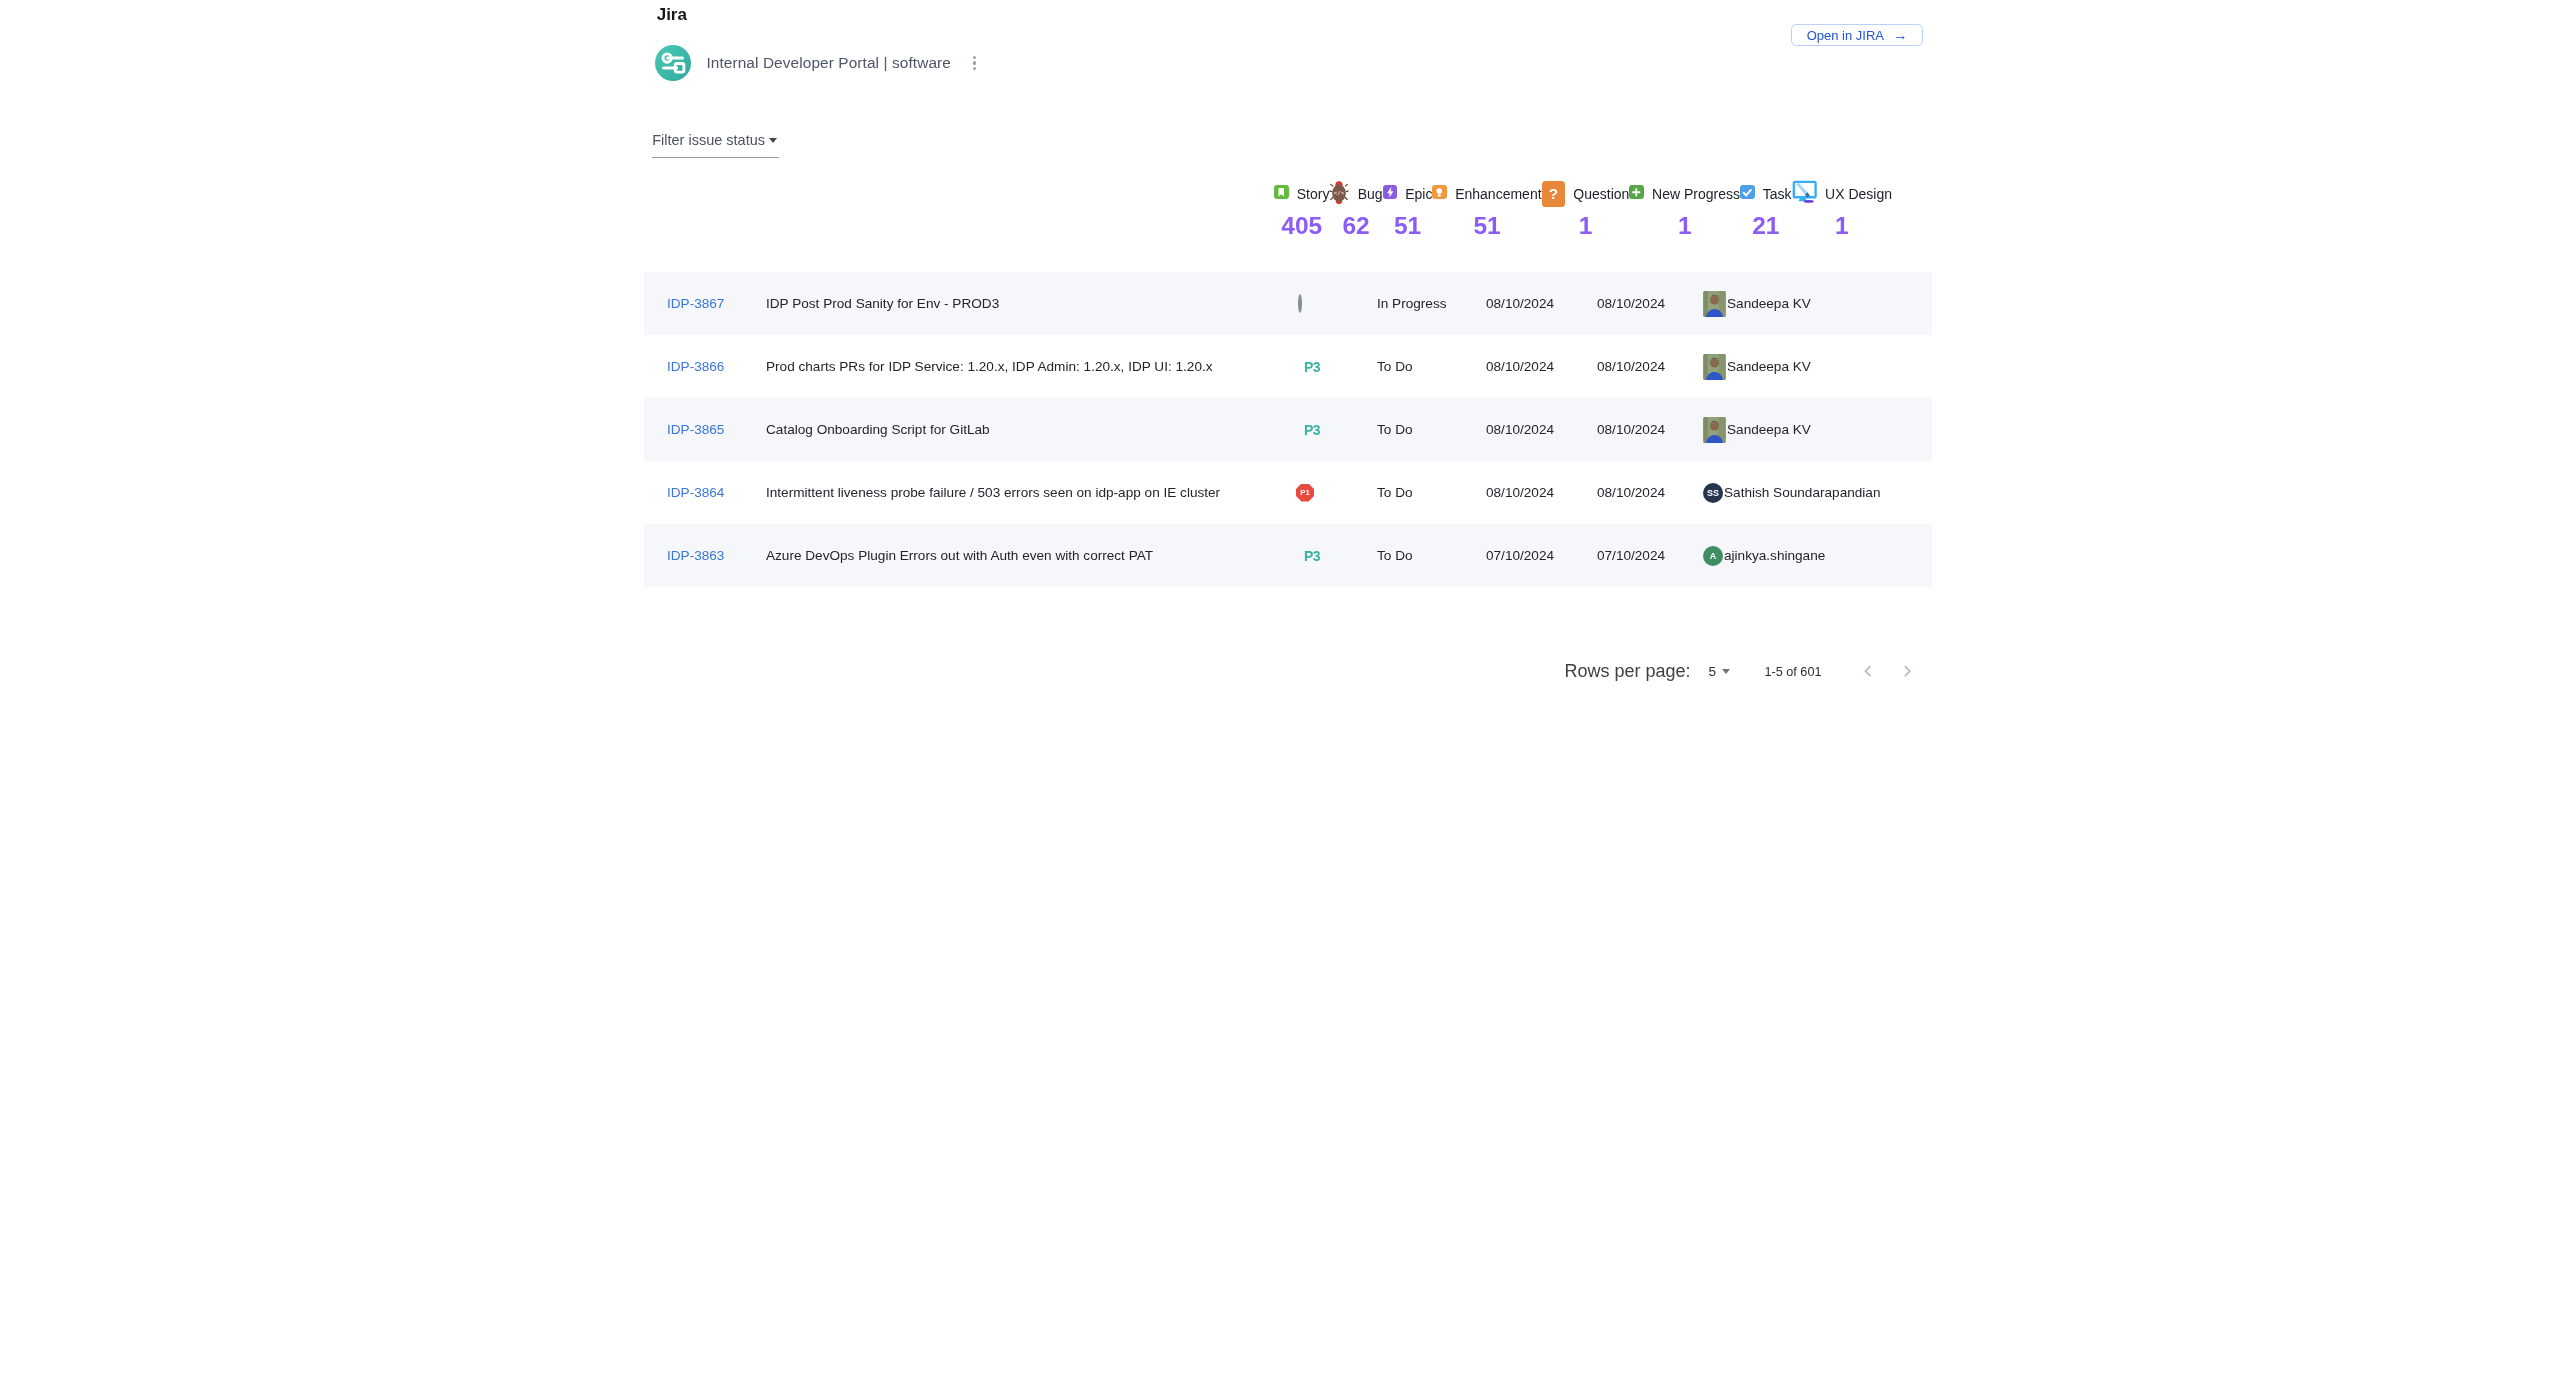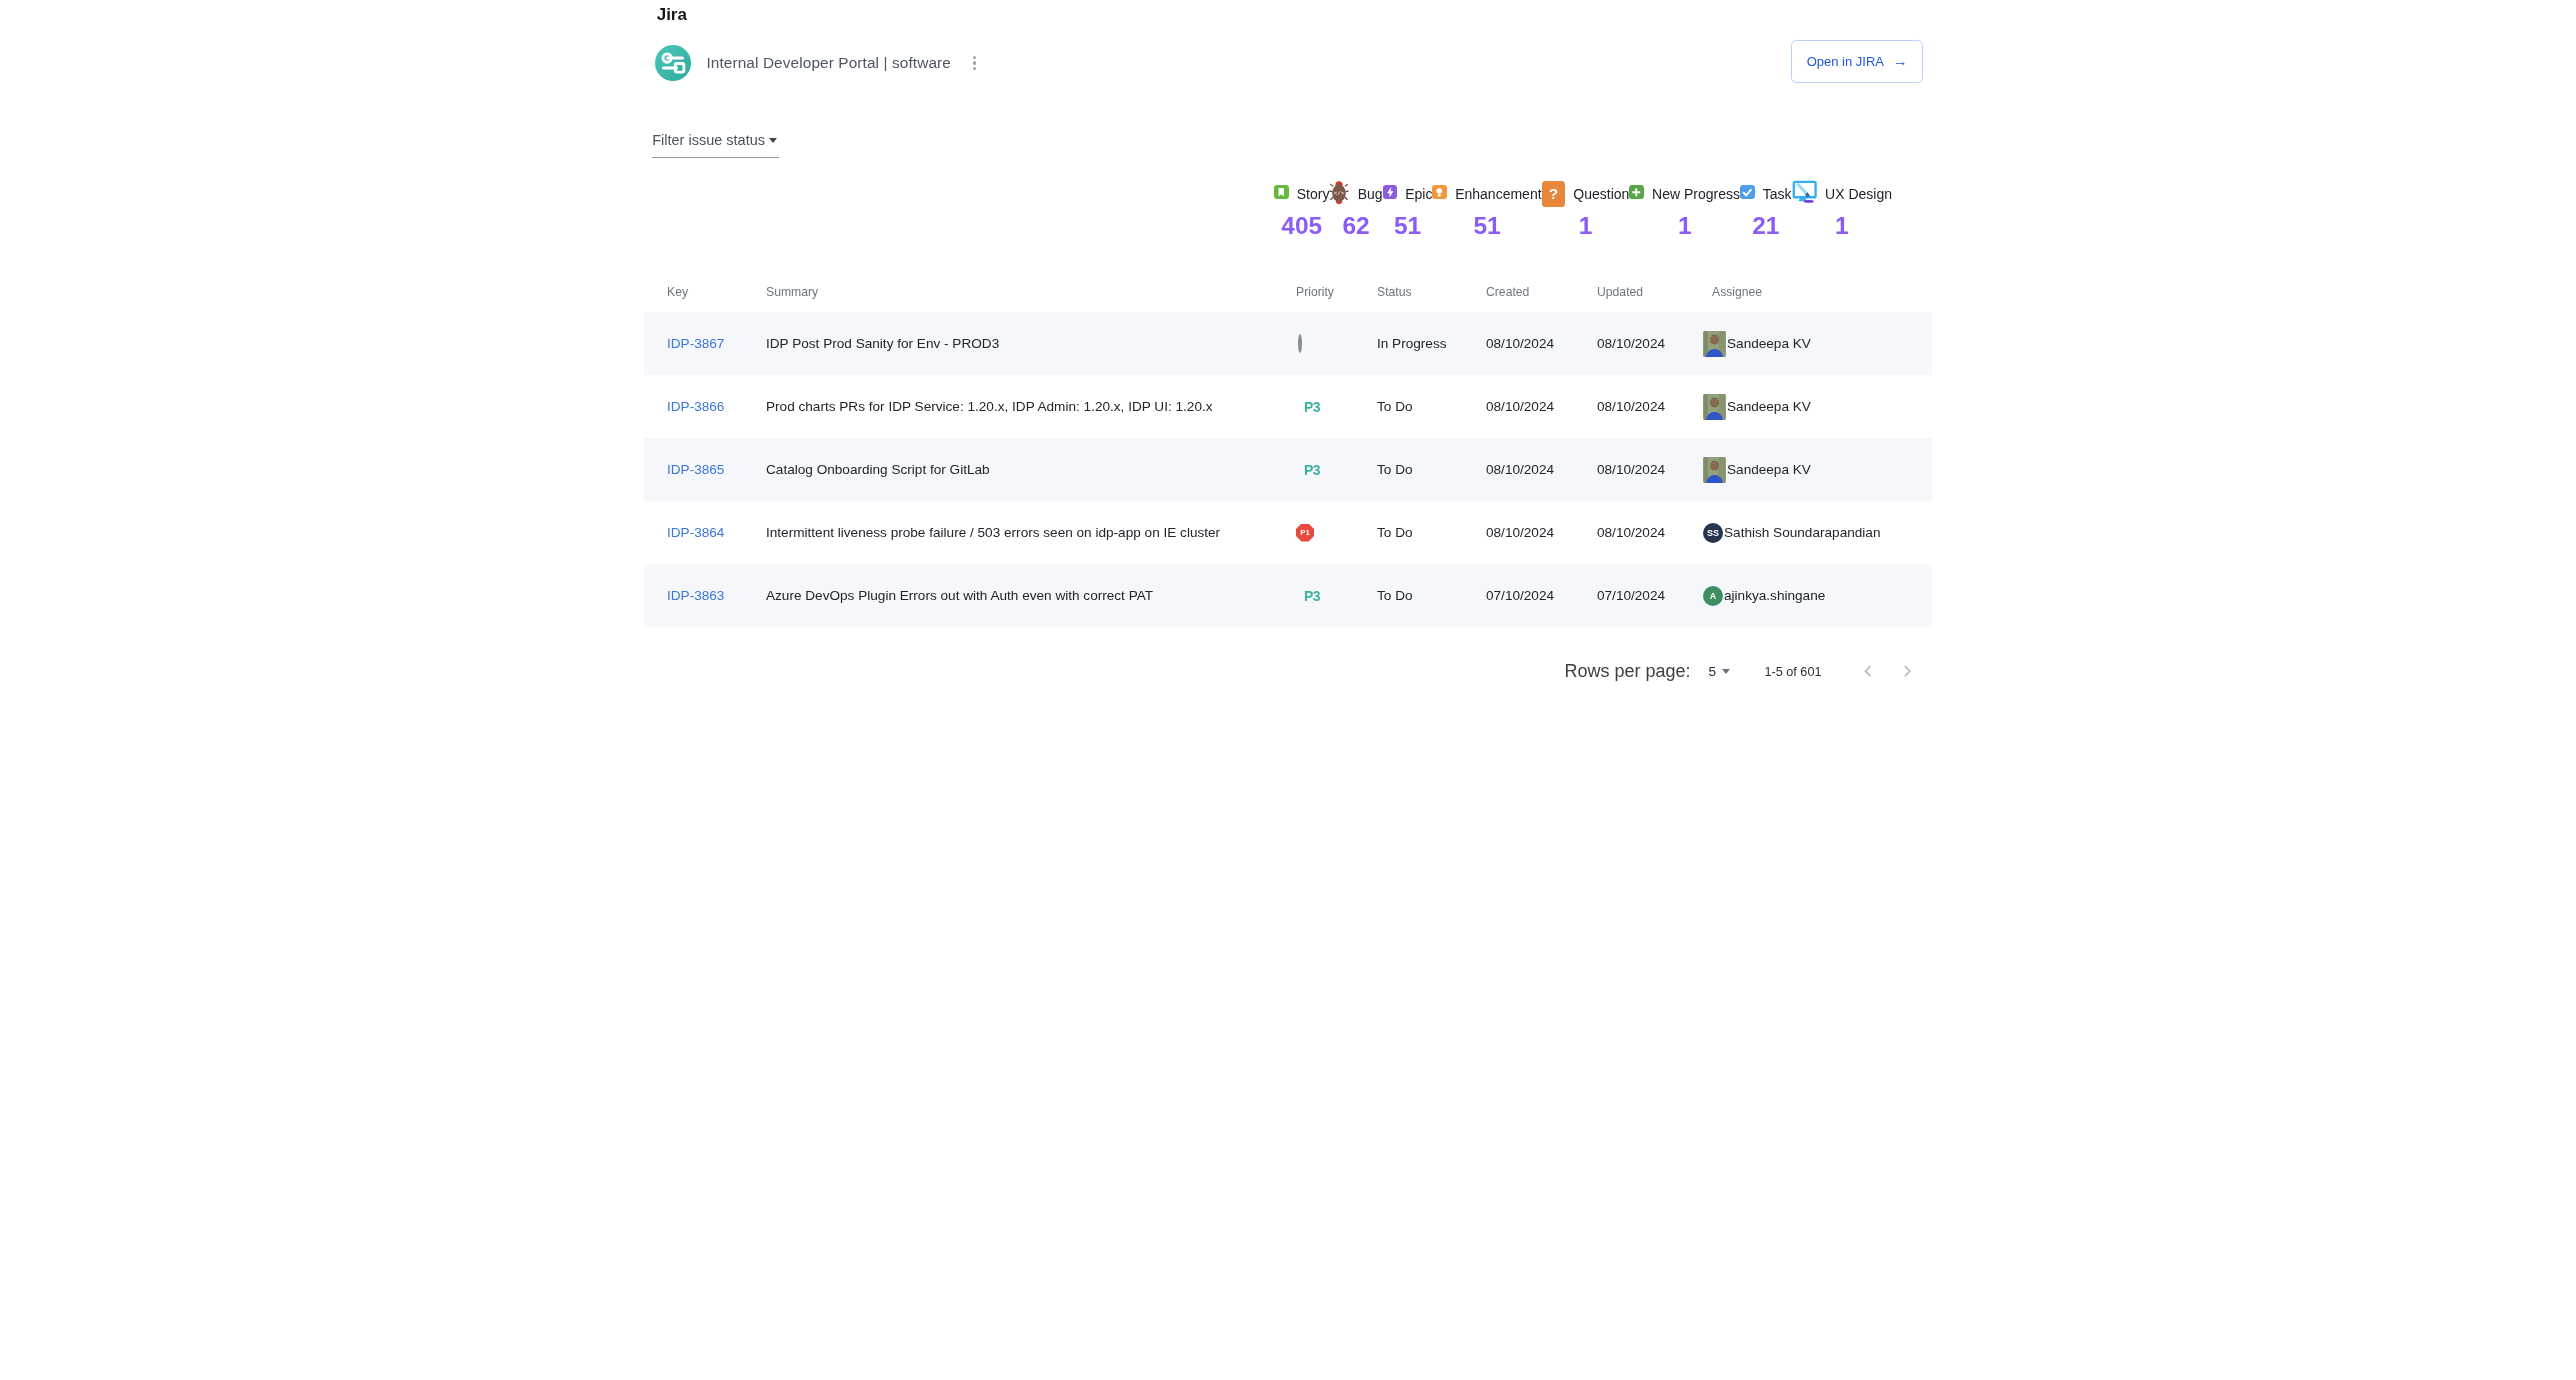--- a/index.html
+++ b/index.html
@@ -7,21 +7,21 @@
   body { font-family:"Liberation Sans", sans-serif; color:#22262c; }
   .page { position:relative; width:1288px; height:690px; margin:0 auto; background:#fff; overflow:hidden; }
 
   
   .app-title { position:absolute; left:12.7px; top:5.4px; font-size:17px; font-weight:700; color:#15181c; }
   .entity-row { position:absolute; left:11px; top:44px; height:38px; display:flex; align-items:center; }
   .logo { width:36px; height:36px; flex:0 0 auto; }
   .entity-title { margin-left:15.4px; font-size:15.4px; color:#4e5562; letter-spacing:0.1px; }
   .kebab { margin-left:14.5px; padding:5.4px 7.3px; display:flex; flex-direction:column; gap:2.7px; cursor:pointer; }
   .kebab i { width:3.2px; height:3.2px; border-radius:50%; background:#9aa1ab; }
-  .open-btn { position:absolute; right:9px; top:40px; height:43px; display:flex; align-items:center; gap:9px;
+  .open-btn { position:absolute; right:9px; top:24px; height:22px; display:flex; align-items:center; gap:9px;
               background:#fff; border:0.9px solid #bad0f5; border-radius:5.4px; padding:0 14.5px;
               font-family:inherit; font-size:13px; color:#2156d8; cursor:pointer; }
   .open-btn .arrow { font-size:14.5px; line-height:1; }
 
   
   .filter { position:absolute; left:8.2px; top:132px; width:127px; padding-bottom:9px;
             border-bottom:0.9px solid #989ea6; font-size:14.5px; color:#4b535e; cursor:pointer; white-space:nowrap; }
   .filter .caret { display:inline-block; margin-left:3.6px; vertical-align:1.8px;
                    border-left:4.5px solid transparent; border-right:4.5px solid transparent; border-top:5.4px solid #40474f; }
 
@@ -198,29 +198,20 @@
               <polygon points="14.3,16 17,13.5 19.8,17.3 16.8,19.6" fill="#2b6fb3"></polygon>
               <ellipse cx="18.5" cy="23.6" rx="5.5" ry="1.6" fill="#6a3fd1"></ellipse>
             </svg></span>
           <span class="stat-label">UX Design</span>
         </div>
         <div class="stat-count">1</div>
       </div>
     </div>
 
   <div class="table">
-    <div class="trow thead" id="thead">
-        <div class="th th-key">Key</div>
-        <div class="th th-summary">Summary</div>
-        <div class="th th-priority">Priority</div>
-        <div class="th th-status">Status</div>
-        <div class="th th-created">Created</div>
-        <div class="th th-updated">Updated</div>
-        <div class="th th-assignee">Assignee</div>
-      </div>
     <div id="tbody">
         <div class="trow drow">
           <div><a class="key-link">IDP-3867</a></div>
           <div class="cell-summary">IDP Post Prod Sanity for Env - PROD3</div>
           <div><span class="ring"></span></div>
           <div>In Progress</div>
           <div>08/10/2024</div>
           <div>08/10/2024</div>
           <div class="cell-assignee">
             <span class="av-photo"><svg width="23" height="26" viewBox="0 0 25 29">

